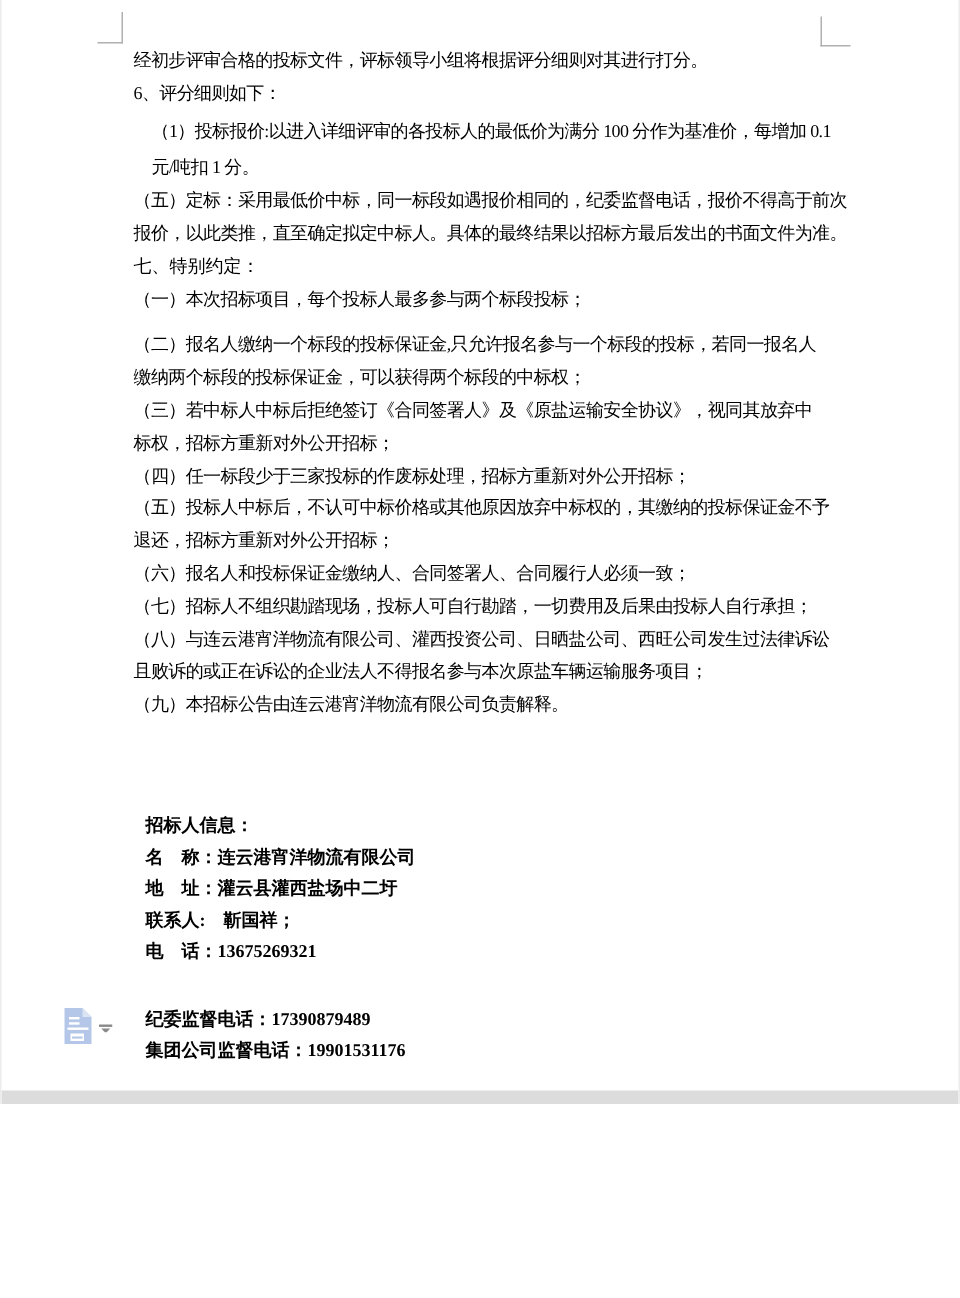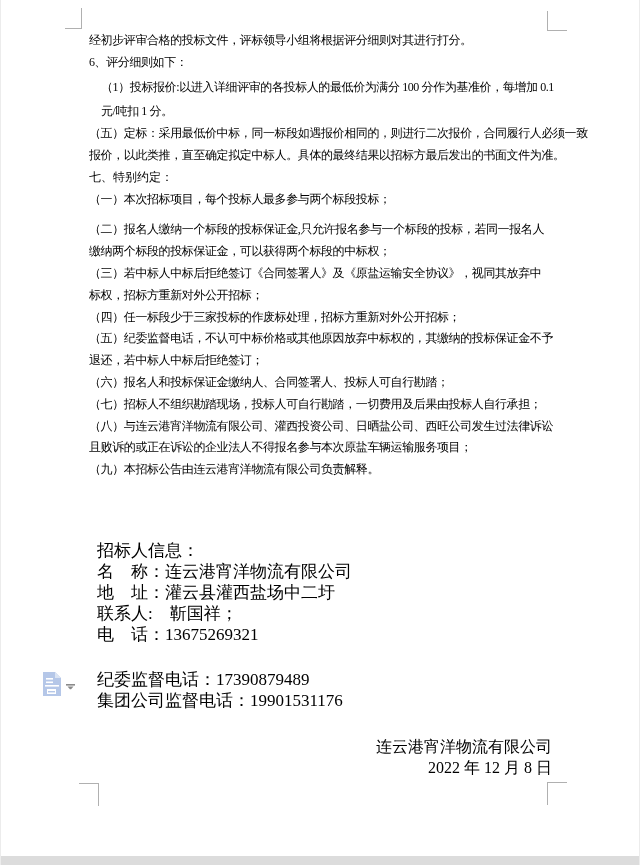--- a/index.html
+++ b/index.html
@@ -3,21 +3,21 @@
 <meta charset="utf-8">
 <style>
   html, body {
     margin: 0;
     padding: 0;
     background: #ffffff;
   }
   .page {
     position: relative;
     width: 640px;
-    height: 865px;
+    height: 736px;
     background: #ffffff;
     overflow: hidden;
     font-family: "Liberation Serif", "DejaVu Serif", serif;
     color: #000000;
     border-left: 1px solid #ececec;
     border-right: 1px solid #ececec;
     box-sizing: border-box;
   }
   
   .crop { position: absolute; }
@@ -37,23 +37,23 @@
   }
   .body-text .line { white-space: nowrap; }
   .line.bold { font-weight: normal; letter-spacing: 0; }
   .mt-sm { margin-top: 3px; margin-left: 12px; }
   .mt-lg { margin-top: 9px; }
 
   .contact-block {
     position: absolute;
     left: 96px;
     top: 540px;
-    font-size: 17px;
+    font-size: 12px;
     line-height: 21px;
-    font-weight: normal;
+    font-weight: bold;
   }
   .contact-block .line { white-space: nowrap; }
   .spacer-line { height: 24px; }
 
   .signature-block {
     position: absolute;
     right: 87px;
     top: 736px;
     font-size: 16px;
     line-height: 21px;
@@ -93,32 +93,32 @@
   <div class="crop tl"></div>
   <div class="crop tr"></div>
   <div class="crop bl"></div>
   <div class="crop br"></div>
 
   <div class="body-text">
     <div class="line">经初步评审合格的投标文件，评标领导小组将根据评分细则对其进行打分。</div>
     <div class="line">6、评分细则如下：</div>
     <div class="line mt-sm">（1）投标报价:以进入详细评审的各投标人的最低价为满分 100 分作为基准价，每增加 0.1</div>
     <div class="line mt-sm">元/吨扣 1 分。</div>
-    <div class="line">（五）定标：采用最低价中标，同一标段如遇报价相同的，则进行二次报价，合同履行人必须一致</div>
+    <div class="line">（五）定标：采用最低价中标，同一标段如遇报价相同的，纪委监督电话，报价不得高于前次</div>
     <div class="line">报价，以此类推，直至确定拟定中标人。具体的最终结果以招标方最后发出的书面文件为准。</div>
     <div class="line bold">七、特别约定：</div>
     <div class="line">（一）本次招标项目，每个投标人最多参与两个标段投标；</div>
     <div class="line mt-lg">（二）报名人缴纳一个标段的投标保证金,只允许报名参与一个标段的投标，若同一报名人</div>
     <div class="line">缴纳两个标段的投标保证金，可以获得两个标段的中标权；</div>
     <div class="line">（三）若中标人中标后拒绝签订《合同签署人》及《原盐运输安全协议》，视同其放弃中</div>
     <div class="line">标权，招标方重新对外公开招标；</div>
     <div class="line">（四）任一标段少于三家投标的作废标处理，招标方重新对外公开招标；</div>
-    <div class="line">（五）纪委监督电话，不认可中标价格或其他原因放弃中标权的，其缴纳的投标保证金不予</div>
-    <div class="line">退还，若中标人中标后拒绝签订；</div>
-    <div class="line">（六）报名人和投标保证金缴纳人、合同签署人、投标人可自行勘踏；</div>
+    <div class="line">（五）投标人中标后，不认可中标价格或其他原因放弃中标权的，其缴纳的投标保证金不予</div>
+    <div class="line">退还，招标方重新对外公开招标；</div>
+    <div class="line">（六）报名人和投标保证金缴纳人、合同签署人、合同履行人必须一致；</div>
     <div class="line">（七）招标人不组织勘踏现场，投标人可自行勘踏，一切费用及后果由投标人自行承担；</div>
     <div class="line">（八）与连云港宵洋物流有限公司、灌西投资公司、日晒盐公司、西旺公司发生过法律诉讼</div>
     <div class="line">且败诉的或正在诉讼的企业法人不得报名参与本次原盐车辆运输服务项目；</div>
     <div class="line">（九）本招标公告由连云港宵洋物流有限公司负责解释。</div>
   </div>
 
   <div class="contact-block">
     <div class="line">招标人信息：</div>
     <div class="line">名　称：连云港宵洋物流有限公司</div>
     <div class="line">地　址：灌云县灌西盐场中二圩</div>

